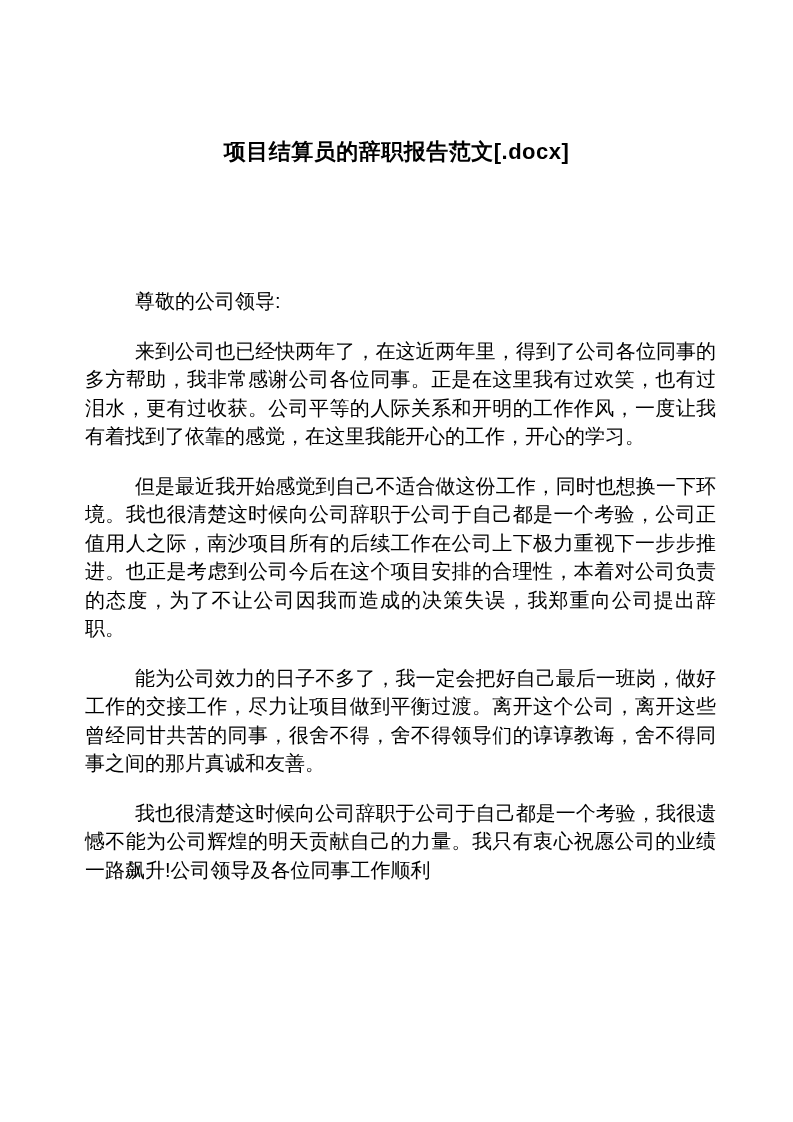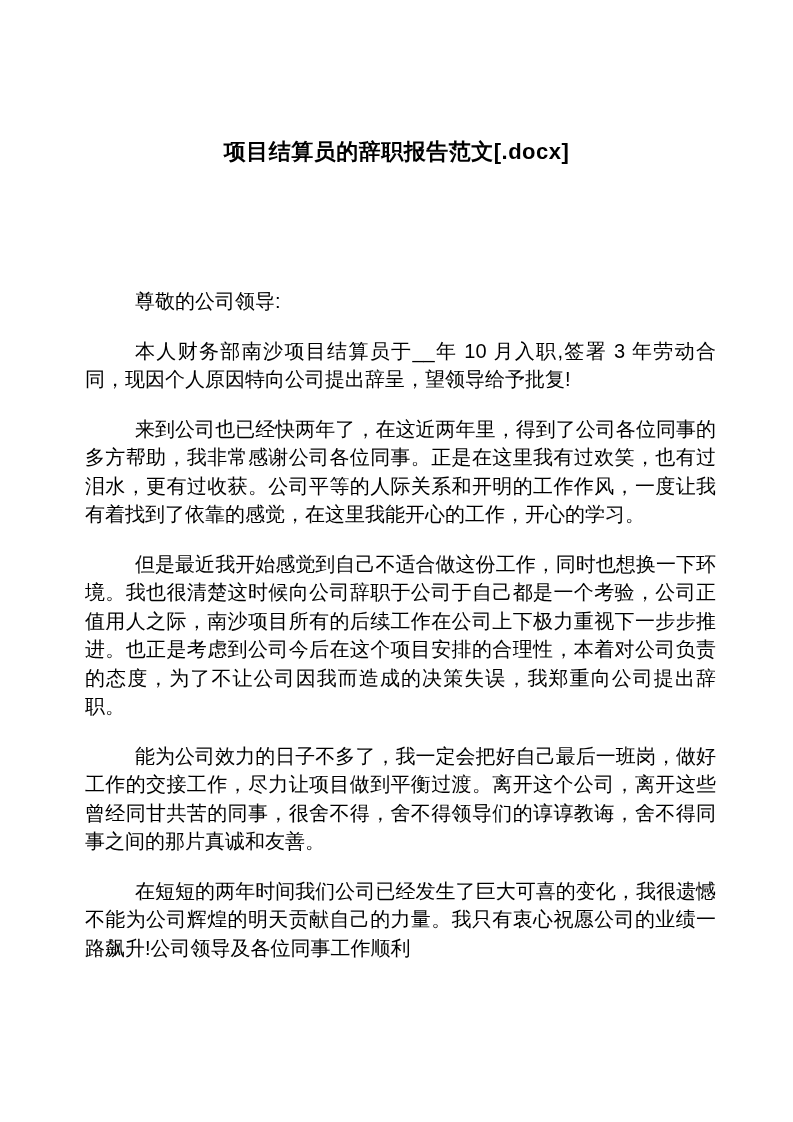--- a/index.html
+++ b/index.html
@@ -49,22 +49,21 @@
 </style>
 </head>
 <body>
 
 <div class="page">
 
   <h1 class="doc-title">项目结算员的辞职报告范文[.docx]</h1>
 
   <div class="content">
     <p>尊敬的公司领导:</p>
-    <p>本人财务部南沙项目结算员于__年 10 月入职,签署  3 年劳动合同，现因个人原因特向公司提出辞呈，望领导给予批复!</p>
     <p>来到公司也已经快两年了，在这近两年里，得到了公司各位同事的多方帮助，我非常感谢公司各位同事。正是在这里我有过欢笑，也有过泪水，更有过收获。公司平等的人际关系和开明的工作作风，一度让我有着找到了依靠的感觉，在这里我能开心的工作，开心的学习。</p>
     <p>但是最近我开始感觉到自己不适合做这份工作，同时也想换一下环境。我也很清楚这时候向公司辞职于公司于自己都是一个考验，公司正值用人之际，南沙项目所有的后续工作在公司上下极力重视下一步步推进。也正是考虑到公司今后在这个项目安排的合理性，本着对公司负责的态度，为了不让公司因我而造成的决策失误，我郑重向公司提出辞职。</p>
     <p>能为公司效力的日子不多了，我一定会把好自己最后一班岗，做好工作的交接工作，尽力让项目做到平衡过渡。离开这个公司，离开这些曾经同甘共苦的同事，很舍不得，舍不得领导们的谆谆教诲，舍不得同事之间的那片真诚和友善。</p>
-    <p>在短短的两年时间我们公司已经发生了巨大可喜的变化，我很遗憾不能为公司辉煌的明天贡献自己的力量。我只有衷心祝愿公司的业绩一路飙升!公司领导及各位同事工作顺利</p>
+    <p>我也很清楚这时候向公司辞职于公司于自己都是一个考验，我很遗憾不能为公司辉煌的明天贡献自己的力量。我只有衷心祝愿公司的业绩一路飙升!公司领导及各位同事工作顺利</p>
   </div>
 
   <div class="page-footer">1</div>
 
 </div>
 
 </body></html>

